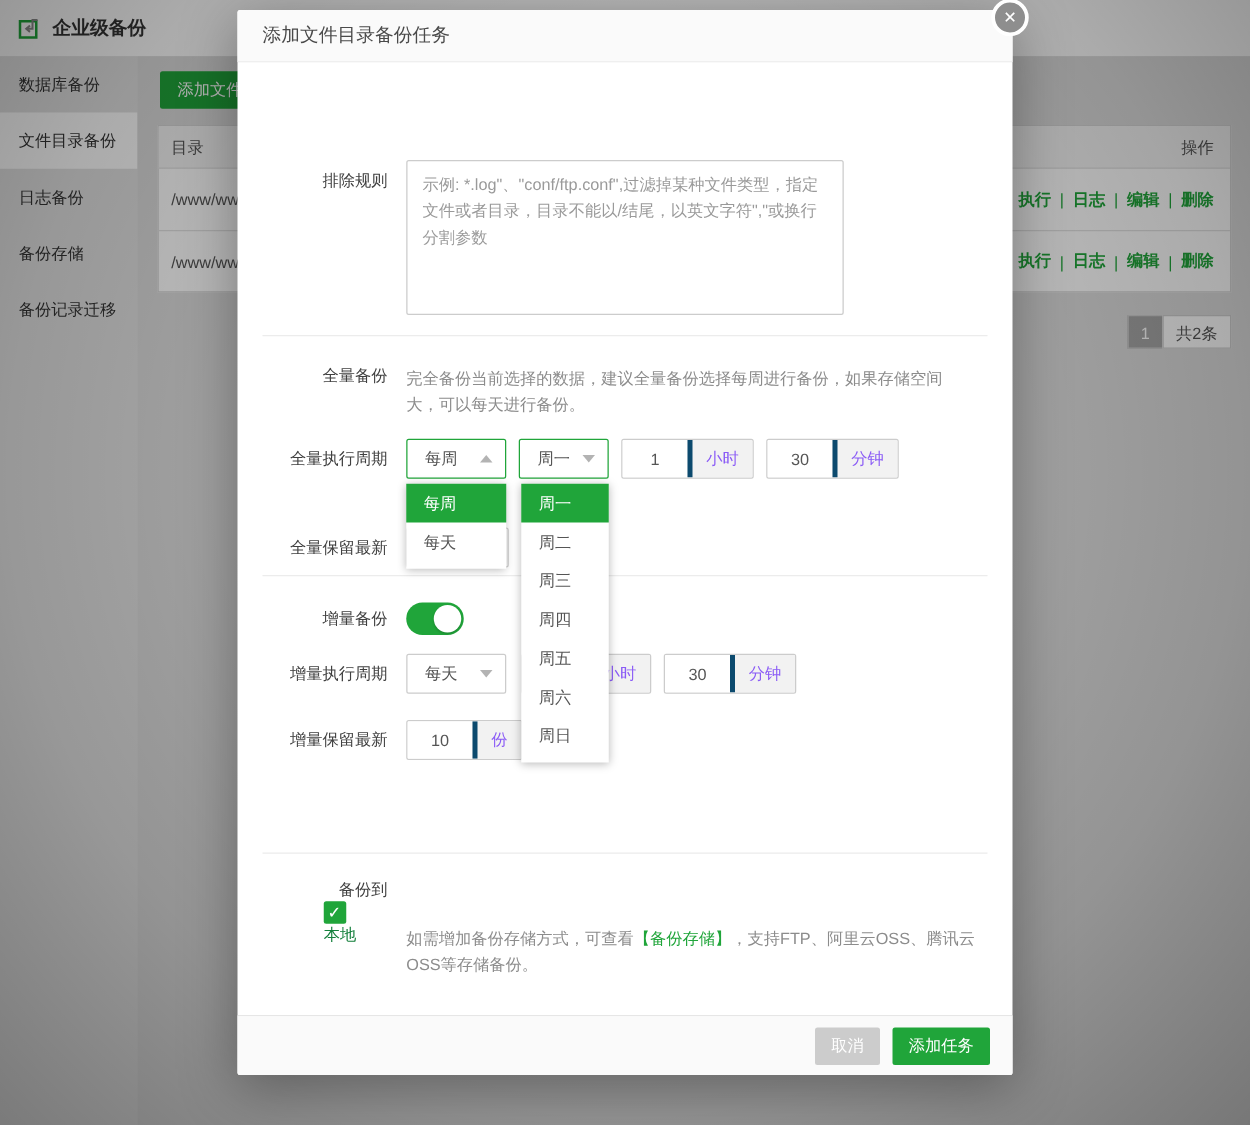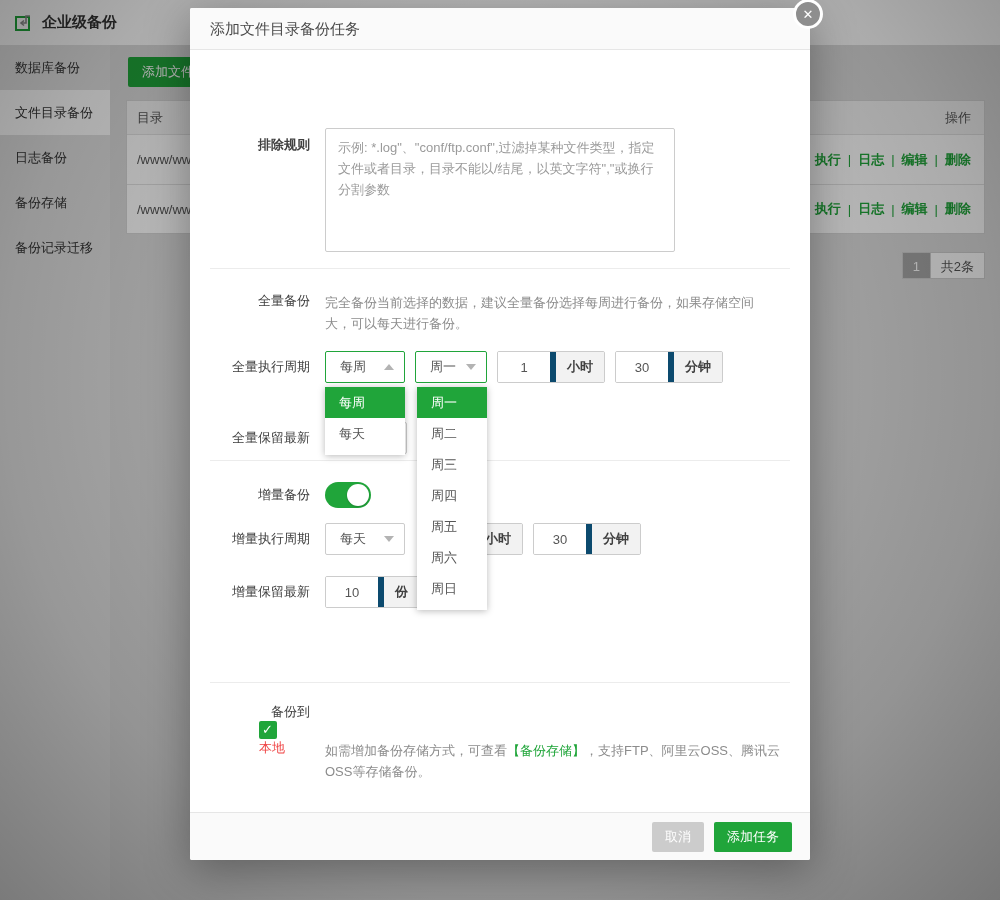--- a/index.html
+++ b/index.html
@@ -78,40 +78,40 @@
   .sel.open { border-color:#20a53a; }
   .w80 { width:80px; } .w72 { width:72px; }
   .tri-up   { width:0; height:0; border-left:5px solid transparent; border-right:5px solid transparent;
     border-bottom:6px solid #b3b3b3; }
   .tri-down { width:0; height:0; border-left:5px solid transparent; border-right:5px solid transparent;
     border-top:6px solid #b3b3b3; }
 
   .igroup { display:flex; height:32px; border:1px solid #ccc; border-radius:2px; overflow:hidden;
     background:#fff; flex:none; }
   .igroup input { border:none; outline:none; width:52px; text-align:center; font-size:13px; color:#555; }
-  .igroup .unit { background:#f2f2f2; border-left:6px solid #0c4a6e; display:flex; align-items:center;
-    padding:0 11px; font-size:13px; color:#404040;font-weight:bold; }
+  .igroup .unit { background:#f2f2f2; border-left:4px solid #0c4a6e; display:flex; align-items:center;
+    padding:0 11px; font-size:13px; color:#8b5cf6; }
   .keep-input { width:82px; height:32px; border:1px solid #ccc; border-radius:2px; outline:none; }
   .gap10 { margin-left:10px; }
 
   .dd-panel { position:absolute; background:#fff; box-shadow:0 1px 7px rgba(0,0,0,.28);
     padding-bottom:6px; z-index:30; }
   .p-freq { left:135px; top:379px; width:80px; }
   .p-day  { left:227px; top:379px; width:70px; }
   .opt { height:31px; line-height:31px; padding-left:14px; font-size:13px; color:#555; cursor:pointer; }
   .opt.selected { background:#20a53a; color:#fff; }
 
   .toggle { width:46px; height:26px; border-radius:13px; background:#20a53a; position:relative;
     cursor:pointer; flex:none; }
   .toggle .knob { position:absolute; right:2px; top:2px; width:22px; height:22px; border-radius:50%;
     background:#fff; box-shadow:0 1px 2px rgba(0,0,0,.2); }
 
   .cbx { width:18px; height:18px; background:#20a53a; border-radius:2px; color:#fff; font-size:13px;
     line-height:18px; text-align:center; font-weight:bold; cursor:pointer; flex:none; }
-  .local-lbl { margin-left:9px; font-size:13px; color:#ef4444; }
+  .local-lbl { margin-left:9px; font-size:13px; color:#15803d; }
   .link-green { color:#20a53a; font-weight:normal; cursor:pointer; }
 
   .m-footer { position:absolute; left:0; right:0; bottom:0; height:48px; background:#fafafa;
     border-top:1px solid #e6e6e6; display:flex; justify-content:flex-end; align-items:center;
     gap:10px; padding-right:18px; border-radius:0 0 2px 2px; }
   .btn { height:30px; padding:0 13px; font-size:13px; border:none; border-radius:2px; color:#fff;
     cursor:pointer; }
   .btn-cancel { background:#ccc; }
   .btn-submit { background:#20a53a; }
 </style>
@@ -182,21 +182,21 @@
 <div class="overlay"></div>
 
 <div class="modal">
   <div class="m-header">添加文件目录备份任务</div>
   <div class="close">
     <span>✕</span>
   </div>
 
 
   <div class="m-row r-exclude">
-    <div class="lbl" style="margin-top:8px;font-weight:bold;">排除规则</div>
+    <div class="lbl" style="margin-top:8px;">排除规则</div>
     <textarea class="rules" placeholder="示例: *.log&quot;、&quot;conf/ftp.conf&quot;,过滤掉某种文件类型，指定文件或者目录，目录不能以/结尾，以英文字符&quot;,&quot;或换行分割参数" style=""></textarea>
   </div>
 
   <div class="divider d1"></div>
 
   <div class="m-row r-fulldesc">
     <div class="lbl">全量备份</div>
     <div class="desc" style="width:448px;">完全备份当前选择的数据，建议全量备份选择每周进行备份，如果存储空间大，可以每天进行备份。</div>
   </div>
 

